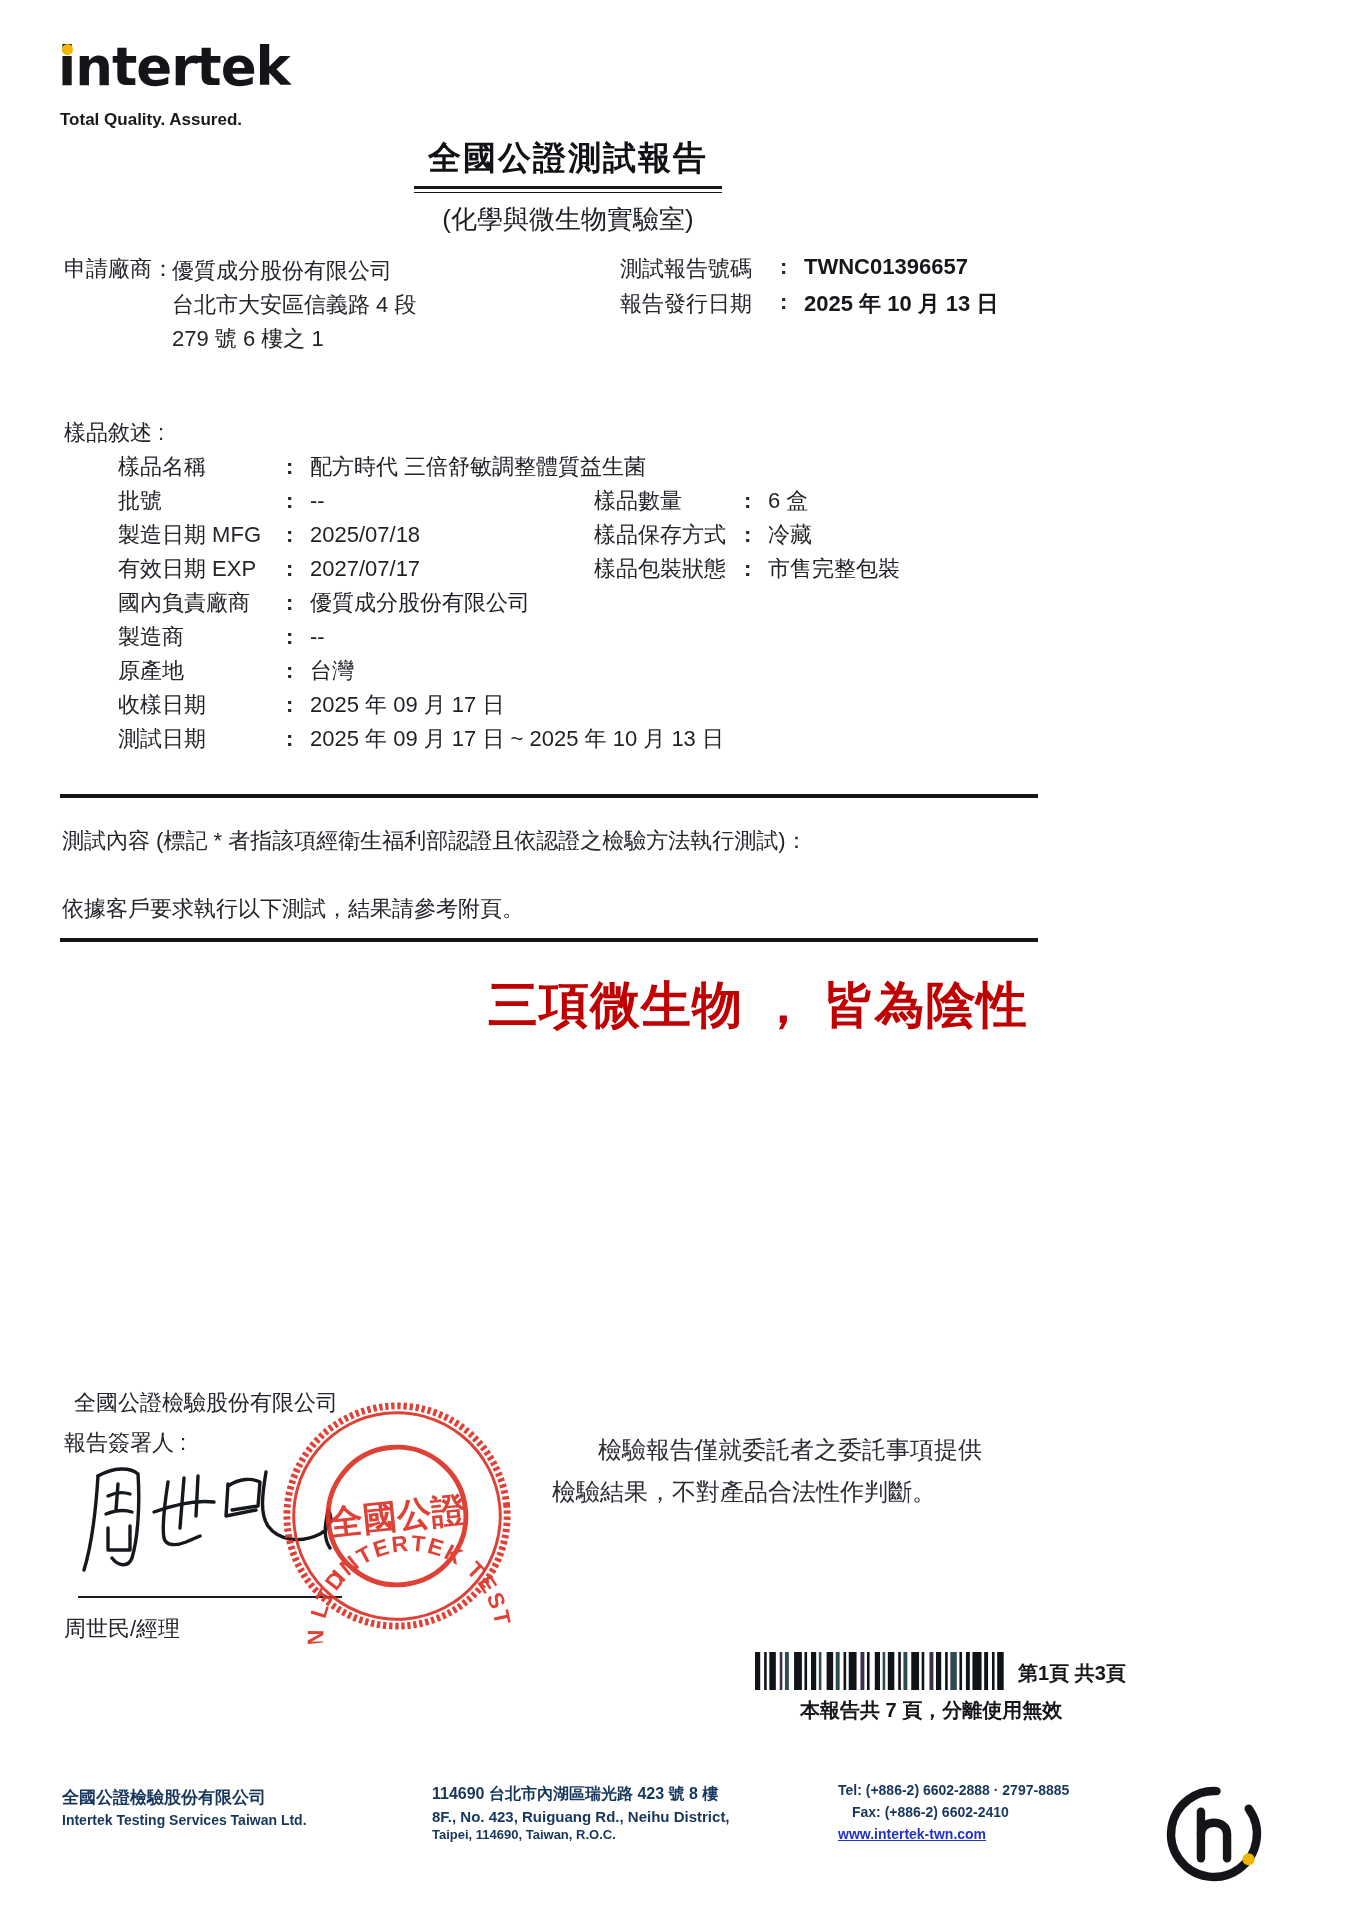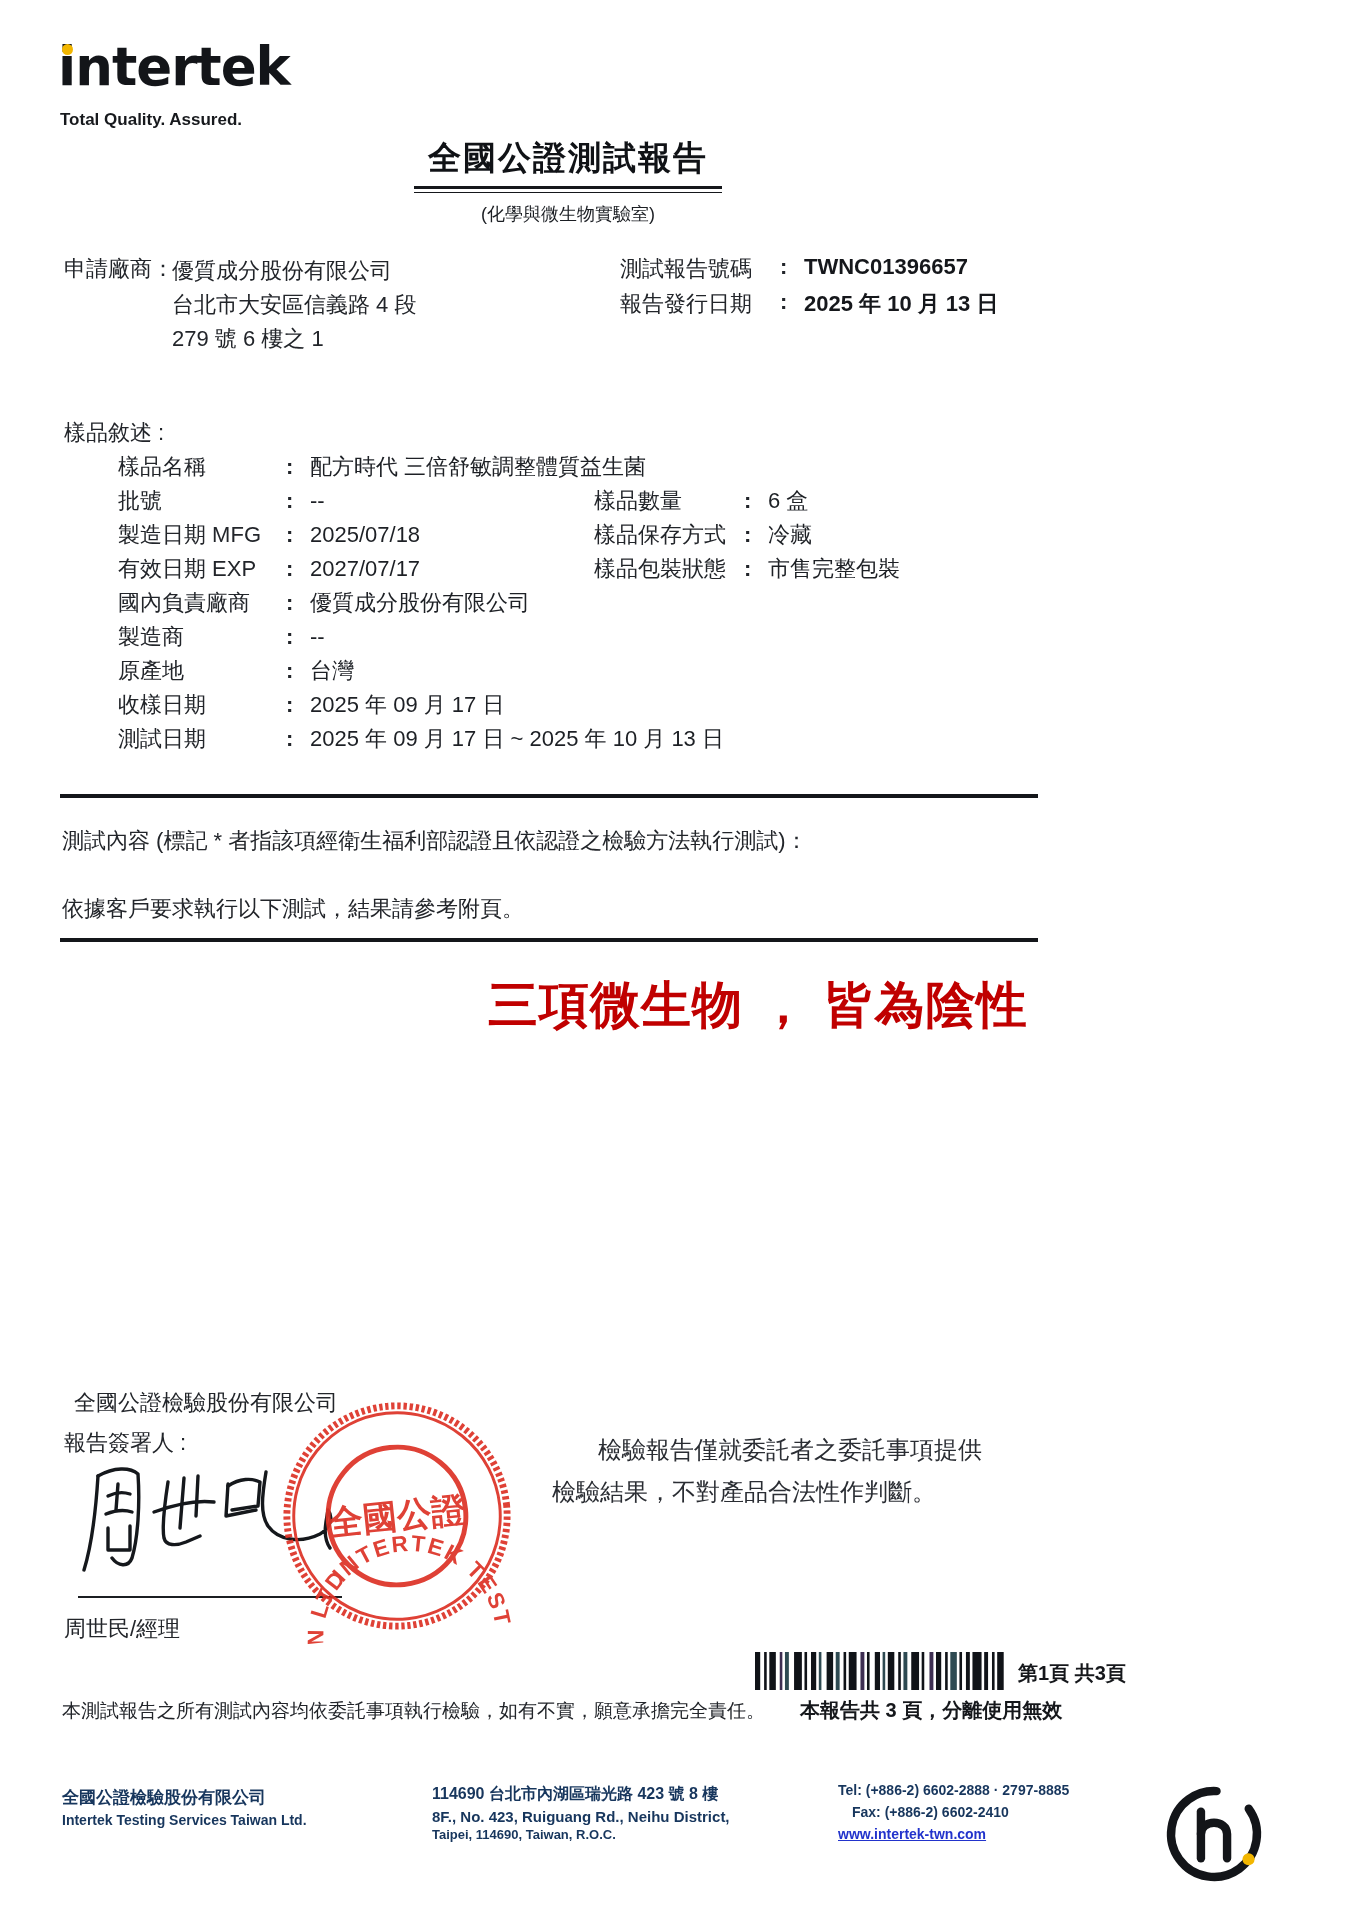--- a/index.html
+++ b/index.html
@@ -17,21 +17,21 @@
     letter-spacing:-1px;color:#131519;line-height:1;text-align:right;}
   .logo-dot{position:absolute;left:4px;top:4px;width:11px;height:11px;border-radius:50%;
     background:#f2b600;}
   .logo-tagline{left:60px;top:110px;font-size:17px;font-weight:bold;color:#17191d;}
 
   
   .title-block{left:398px;top:136px;width:340px;text-align:center;}
   .title-text{font-size:33px;font-weight:bold;color:#101216;letter-spacing:2px;}
   .title-underline{width:308px;height:3px;margin:5px auto 0 auto;
     border-top:3px solid #15171b;border-bottom:1px solid #15171b;}
-  .subtitle-text{font-size:18px;margin-top:9px;color:#1b1e23;}
+  .subtitle-text{font-size:26px;margin-top:9px;color:#1b1e23;}
 
   
   .applicant-label{left:64px;top:254px;font-size:22px;}
   .applicant-lines{left:172px;top:254px;font-size:22px;line-height:34px;}
   .meta-label1{left:620px;top:254px;font-size:22px;}
   .meta-colon1{left:780px;top:254px;font-size:22px;font-weight:bold;}
   .meta-value1{left:804px;top:254px;font-size:22px;font-weight:bold;color:#15171b;}
   .meta-label2{left:620px;top:289px;font-size:22px;}
   .meta-colon2{left:780px;top:289px;font-size:22px;font-weight:bold;}
   .meta-value2{left:804px;top:289px;font-size:22px;font-weight:bold;color:#15171b;}
@@ -226,22 +226,21 @@
     <rect x="146" y="0" width="2" height="30" fill="#101318"></rect>
       <rect x="150" y="0" width="5" height="30" fill="#2e4a52"></rect>
     <rect x="157" y="0" width="2" height="30" fill="#101318"></rect>
       <rect x="162" y="0" width="3" height="30" fill="#101318"></rect>
     <rect x="167" y="0" width="7" height="30" fill="#101318"></rect>
       <rect x="176" y="0" width="3" height="30" fill="#101318"></rect>
     <rect x="182" y="0" width="2" height="30" fill="#101318"></rect>
       <rect x="186" y="0" width="5" height="30" fill="#101318"></rect>
   </svg>
   <div class="abs page-indicator">第1頁 共3頁</div>
-  <div class="abs responsibility">本測試報告之所有測試內容均依委託事項執行檢驗，如有不實，願意承擔完全責任。</div>
-  <div class="abs validity">本報告共 3 頁，分離使用無效</div>
+  <div class="abs validity">本報告共 7 頁，分離使用無效</div>
 
   <div class="abs f-company-zh">全國公證檢驗股份有限公司</div>
   <div class="abs f-company-en">Intertek Testing Services Taiwan Ltd.</div>
   <div class="abs f-addr-zh">114690 台北市內湖區瑞光路 423 號 8 樓</div>
   <div class="abs f-addr-en1">8F., No. 423, Ruiguang Rd., Neihu District,</div>
   <div class="abs f-addr-en2">Taipei, 114690, Taiwan, R.O.C.</div>
   <div class="abs f-tel">Tel: (+886-2) 6602-2888 · 2797-8885</div>
   <div class="abs f-fax">Fax: (+886-2) 6602-2410</div>
   <a class="abs f-web">www.intertek-twn.com</a>
 

